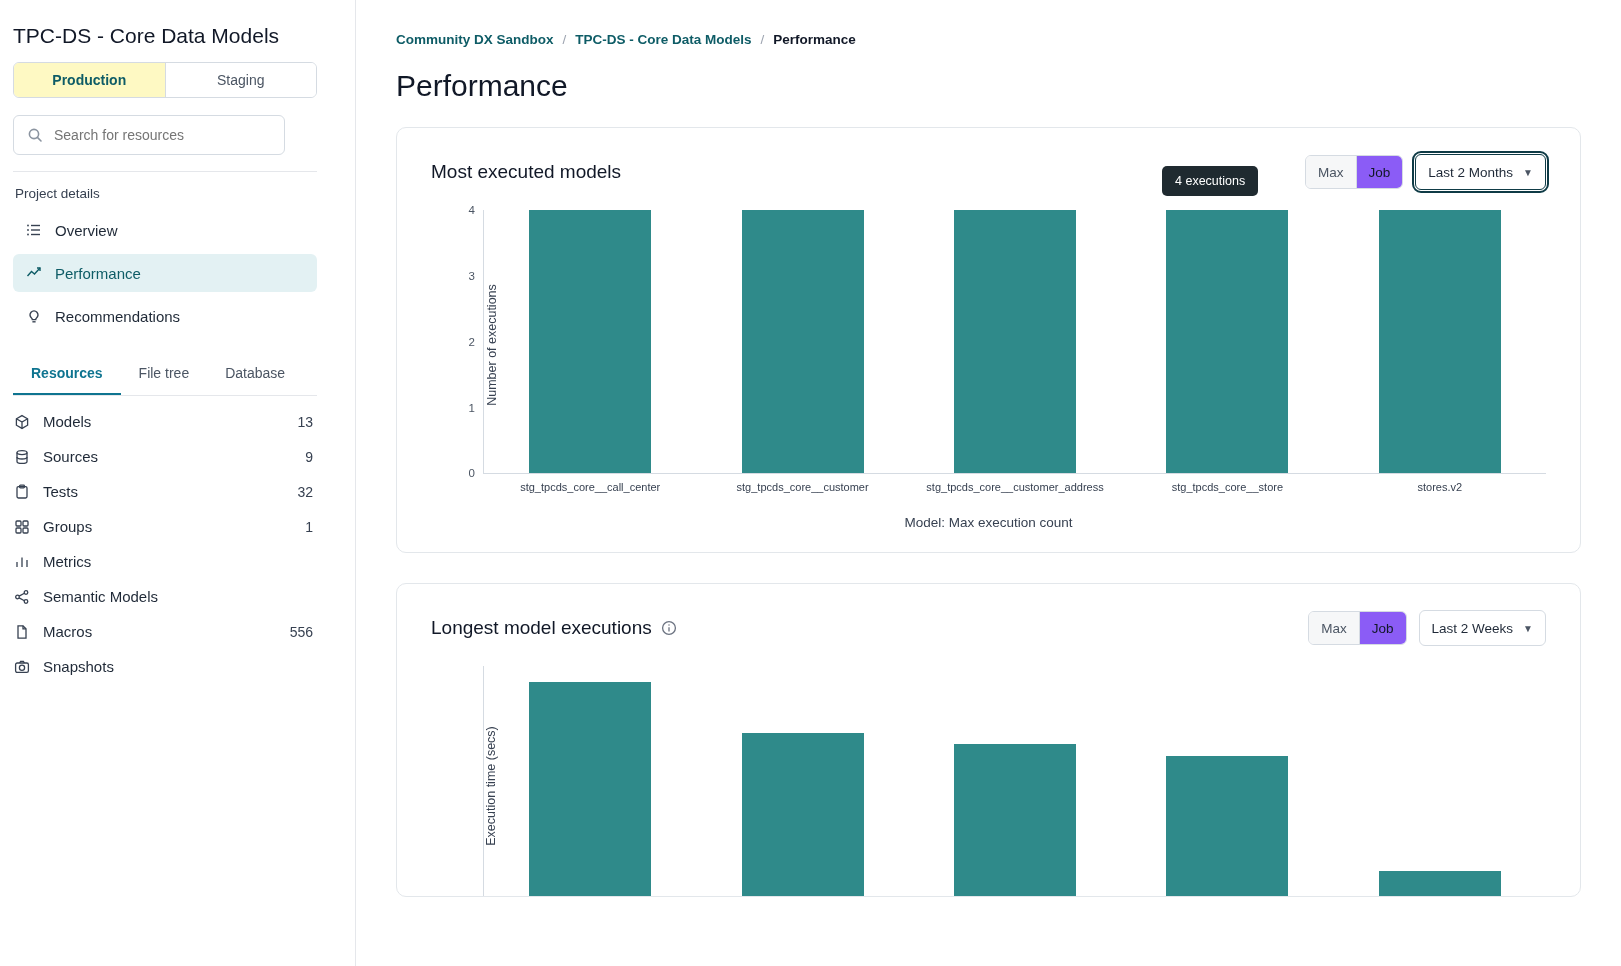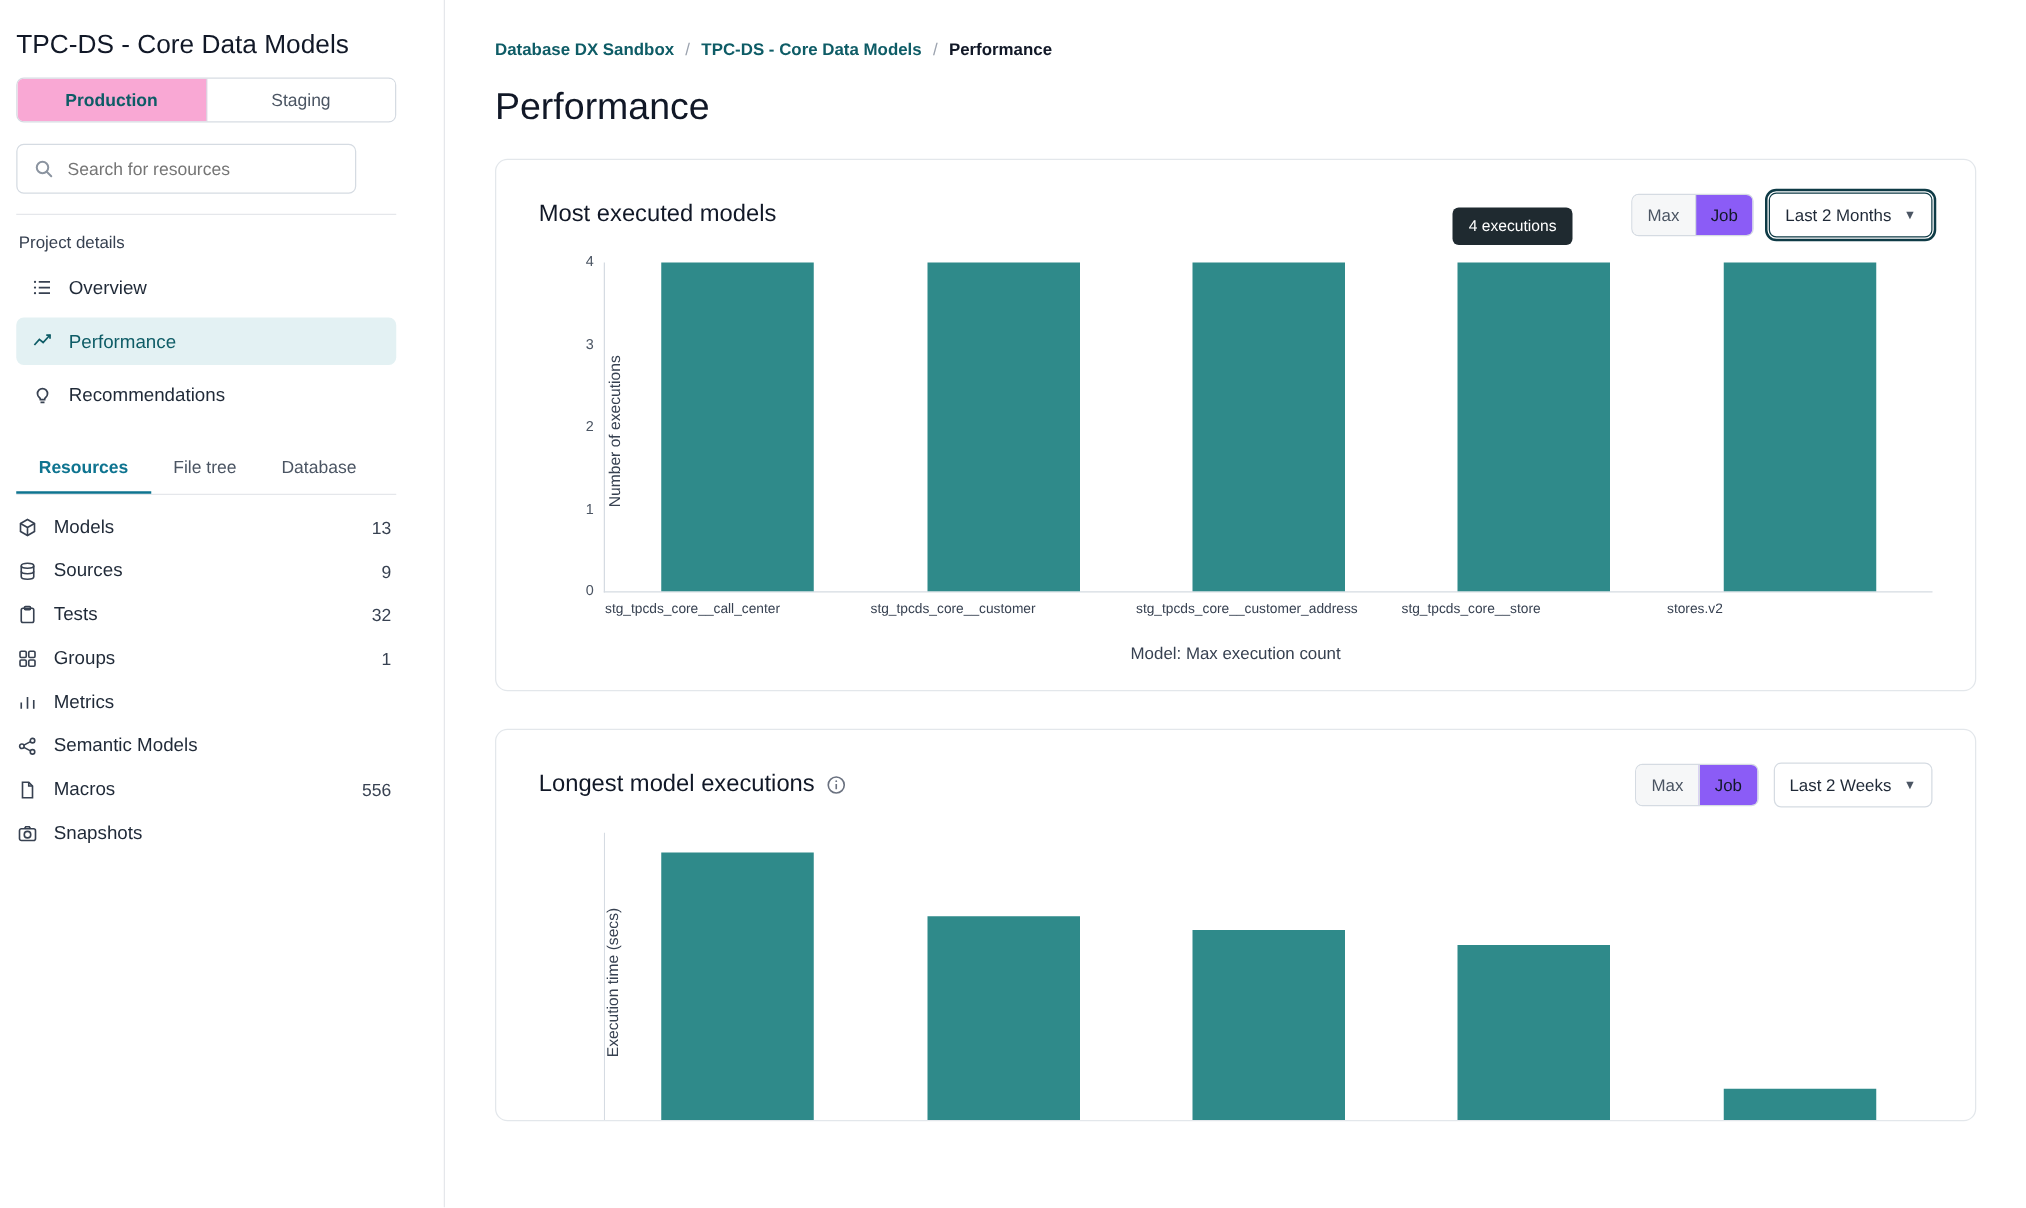--- a/index.html
+++ b/index.html
@@ -38,21 +38,21 @@
     overflow: hidden;
     margin-bottom: 17px;
   }
   .env-toggle div {
     flex: 1;
     display: flex; align-items: center; justify-content: center;
     font-size: 14px;
     cursor: pointer;
   }
   .env-prod {
-    background: #f9a8d4;
+    background: #fef9c3;
     color: #0e5c66;
     font-weight: 600;
     border-right: 1px solid #d5dbe2;
   }
   .env-stg { background: #fff; color: #4b5563; }
 
   .search-box {
     position: relative;
     width: 272px; height: 40px;
     border: 1px solid #d5dbe2;
@@ -211,21 +211,21 @@
   }
   .axis-y { position: absolute; left: 0; top: 0; bottom: 0; width: 1px; background: #d5dbe2; }
   .axis-x { position: absolute; left: 0; right: 0; bottom: 0; height: 1px; background: #d5dbe2; }
   .bars {
     position: absolute; left: 1px; right: 0; top: 0; bottom: 1px;
     display: flex; align-items: flex-end;
   }
   .barcell { flex: 1; display: flex; justify-content: center; align-items: flex-end; height: 100%; }
   .bar { width: 122px; background: #2f8a8a; }
   .xlabels { display: flex; margin-left: 53px; margin-top: 7px; }
-  .xlab { flex: 1; font-size: 11px; color: #374151; }
+  .xlab { flex: 1; text-align: center; font-size: 11px; color: #374151; }
   .xtitle { text-align: center; font-size: 13.5px; color: #374151; margin-top: 22px; }
 
   .tooltip {
     position: absolute;
     background: #1f2a30;
     color: #fff;
     font-size: 12.5px;
     padding: 8px 13px;
     border-radius: 5px;
     white-space: nowrap;
@@ -395,21 +395,21 @@
       </span>
       <span>Snapshots</span>
       <span class="count"></span>
     </div>
 
   </div>
 
   <div class="main">
 
     <div class="breadcrumb">
-      <span>Database DX Sandbox</span>
+      <span>Community DX Sandbox</span>
       <span class="sep">/</span>
       <span>TPC-DS - Core Data Models</span>
       <span class="sep">/</span>
       <span class="cur">Performance</span>
     </div>
 
     <div class="page-title">Performance</div>
 
     <div class="card">
       <div class="card-head">

